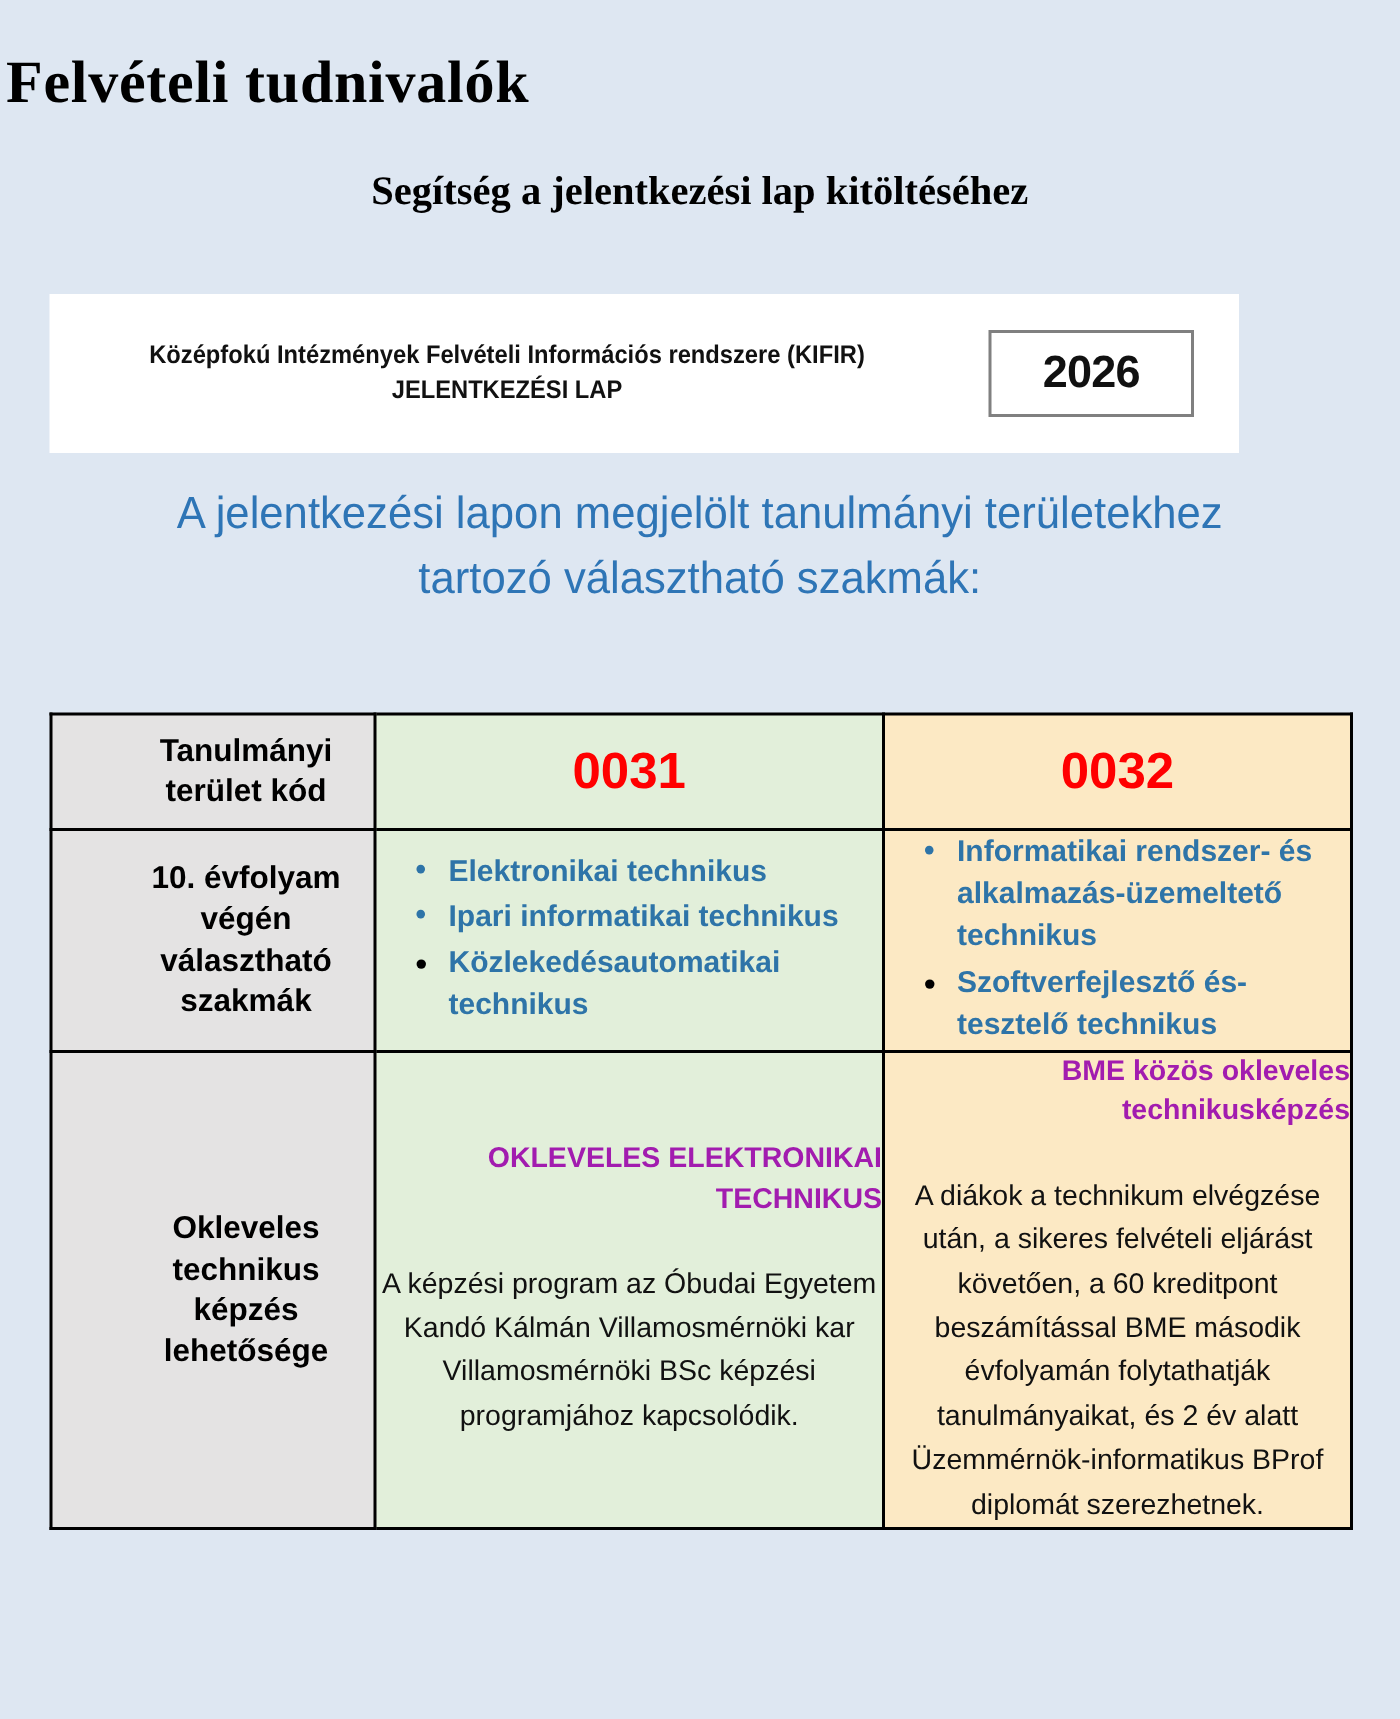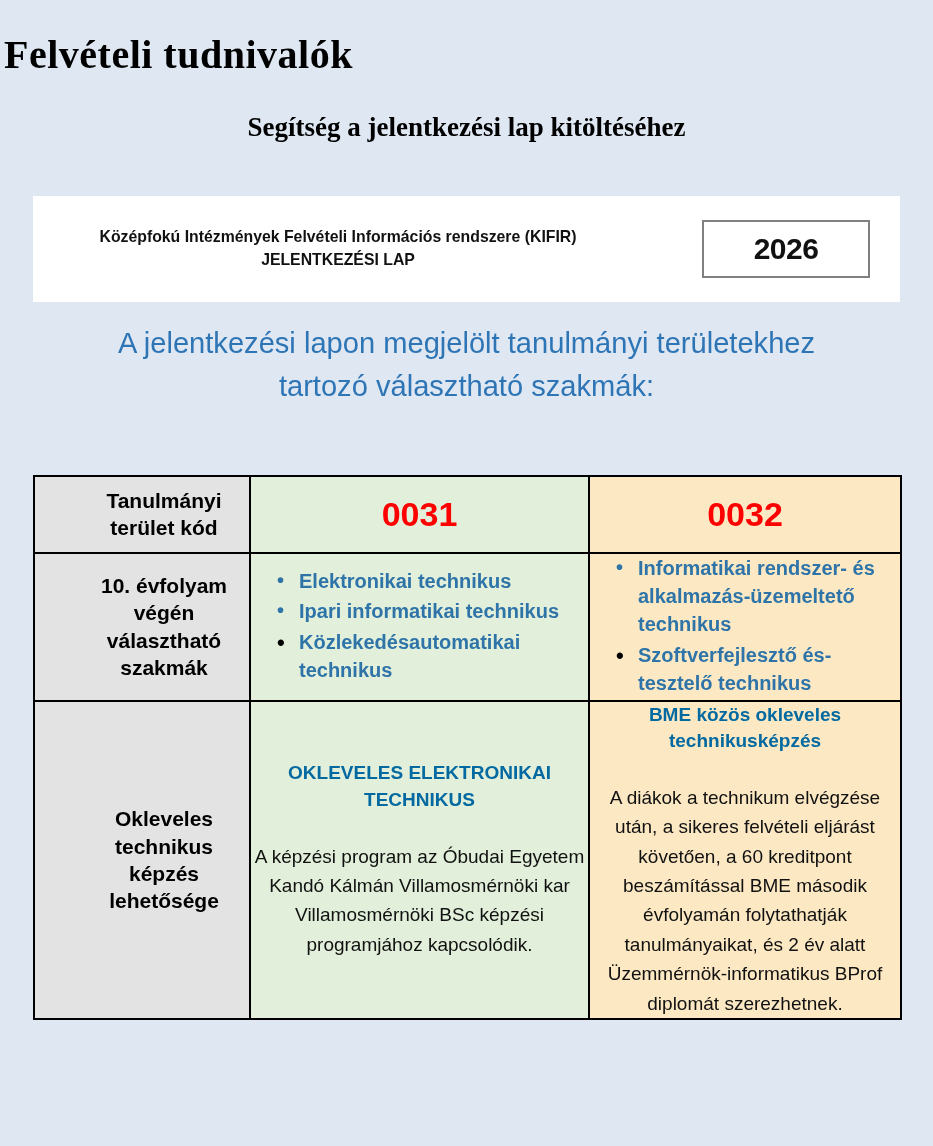--- a/index.html
+++ b/index.html
@@ -36,21 +36,21 @@
     margin: 4px;
     padding-top: 32px;
     line-height: 1.1;
   }
 
   
   .banner {
     position: absolute;
     left: 33px;
     top: 196px;
-    width: 867px;
+    width: 793px;
     height: 106px;
     background: #FFFFFF;
     box-sizing: border-box;
     padding-left: 33px;
   }
   .banner-inner {
     position: absolute;
     left: 0;
     top: 0;
     width: 100%;
@@ -185,23 +185,24 @@
 
   .cell-body {
     padding: 14px 14px 16px 14px;
     vertical-align: top;
     text-align: center;
   }
   .body-head {
     font-family: "Liberation Sans Narrow", "Liberation Sans", sans-serif;
     font-weight: bold;
     font-size: 19px;
-    color: #0369a1;
+    color: #a21caf;
     line-height: 1.4;
     margin: 0 0 28px 0;
+    text-align: right;
   }
   .body-text {
     font-size: 19px;
     color: #111111;
     line-height: 1.55;
     margin: 0;
   }
   .cell-last-label {
     vertical-align: top;
     padding-top: 26px;

